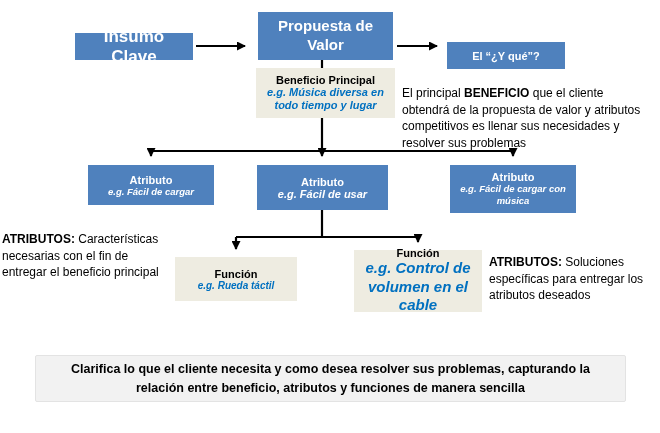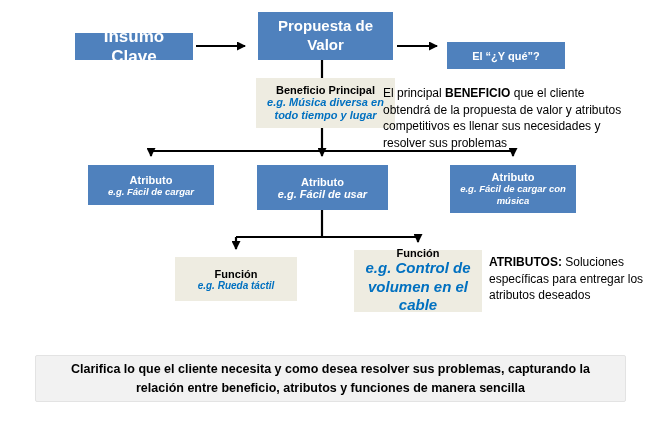--- a/index.html
+++ b/index.html
@@ -46,21 +46,21 @@
     font-style: italic;
     text-align: center;
   }
   .blue .box-example { color: #ffffff; }
   .beige .box-example { color: var(--example_text, #0070c0); }
 
   #insumo   { left: 75px;  top: 33px;  width: 118px; height: 27px; font-size: 17px; }
   #propuesta{ left: 258px; top: 12px;  width: 135px; height: 48px; font-size: 15px; line-height: 1.25; }
   #yque     { left: 447px; top: 42px;  width: 118px; height: 27px; font-size: 11px; }
 
-  #beneficio { left: 256px; top: 78px; width: 139px; height: 50px; }
+  #beneficio { left: 256px; top: 68px; width: 139px; height: 50px; }
   #beneficio .box-example { font-size: 11px; line-height: 1.2; }
 
   #atributo1 { left: 88px;  top: 165px; width: 126px; height: 40px; }
   #atributo2 { left: 257px; top: 165px; width: 131px; height: 45px; }
   #atributo3 { left: 450px; top: 165px; width: 126px; height: 48px; }
   .atributo .box-title { font-size: 11px; }
   #atributo1 .box-example { font-size: 9.5px; }
   #atributo2 .box-example { font-size: 11px; }
   #atributo3 .box-example { font-size: 9.5px; line-height: 1.25; }
 
@@ -70,21 +70,21 @@
   #funcion2 .box-example { font-size: 15px; line-height: 1.25; }
 
   .note {
     position: absolute;
     font-size: 12px;
     line-height: 1.38;
     color: #000;
     text-align: left;
   }
   .note b { font-weight: bold; }
-  #note-beneficio { left: 383px; top: 73px;  width: 252px; }
+  #note-beneficio { left: 402px; top: 73px;  width: 252px; }
   #note-atributos { left: 2px;   top: 219px; width: 172px; }
   #note-funciones { left: 489px; top: 242px; width: 166px; }
 
   #footer {
     position: absolute;
     left: 35px; top: 355px;
     width: 591px; height: 47px;
     background: var(--footer_bg, #f2f2f2);
     border: 1px solid #e3e3e3;
     border-radius: 2px;
@@ -157,20 +157,23 @@
   <div class="box blue atributo" id="atributo2">
     <span class="box-title">Atributo</span>
     <span class="box-example">e.g. Fácil de usar</span>
   </div>
 
   <div class="box blue atributo" id="atributo3">
     <span class="box-title">Atributo</span>
     <span class="box-example">e.g. Fácil de cargar con música</span>
   </div>
 
+  <p class="note" id="note-atributos">
+    <b>ATRIBUTOS:</b><span> Características necesarias con el fin de entregar el beneficio principal</span>
+  </p>
 
   <div class="box beige" id="funcion1">
     <span class="box-title">Función</span>
     <span class="box-example">e.g. Rueda táctil</span>
   </div>
 
   <div class="box beige" id="funcion2">
     <span class="box-title">Función</span>
     <span class="box-example">e.g. Control de volumen en el cable</span>
   </div>

